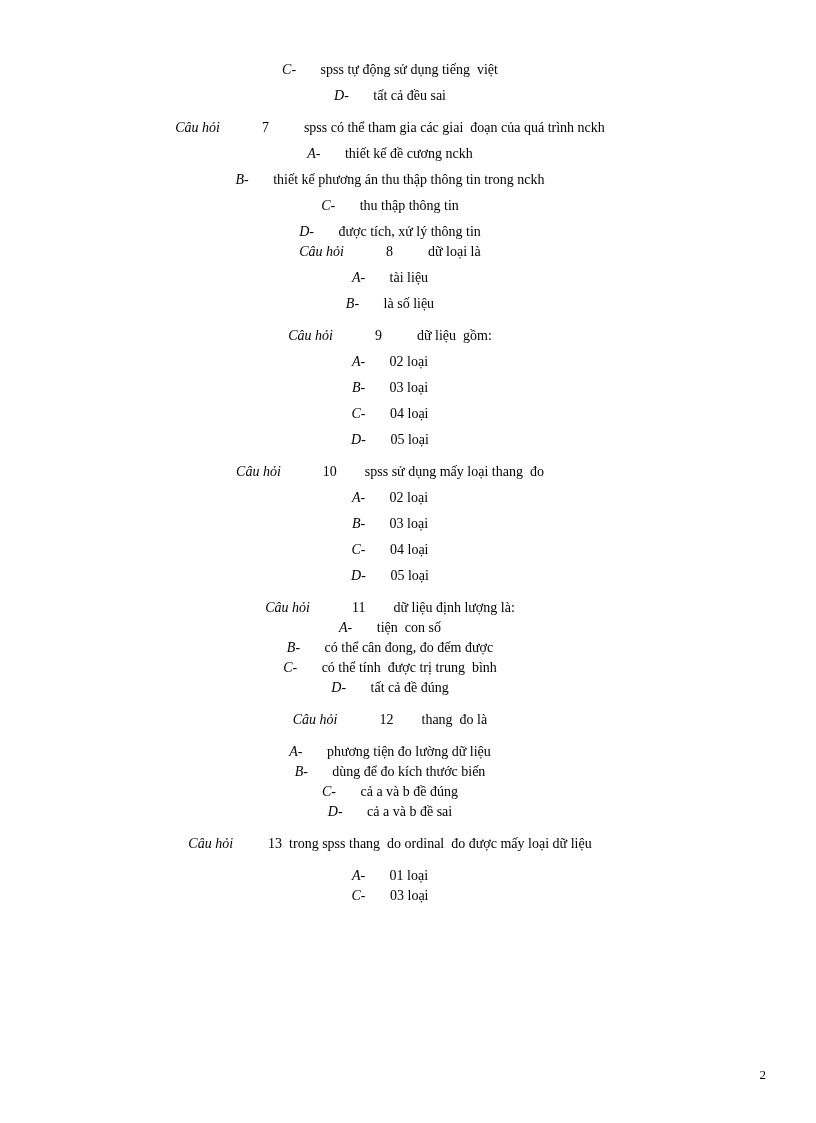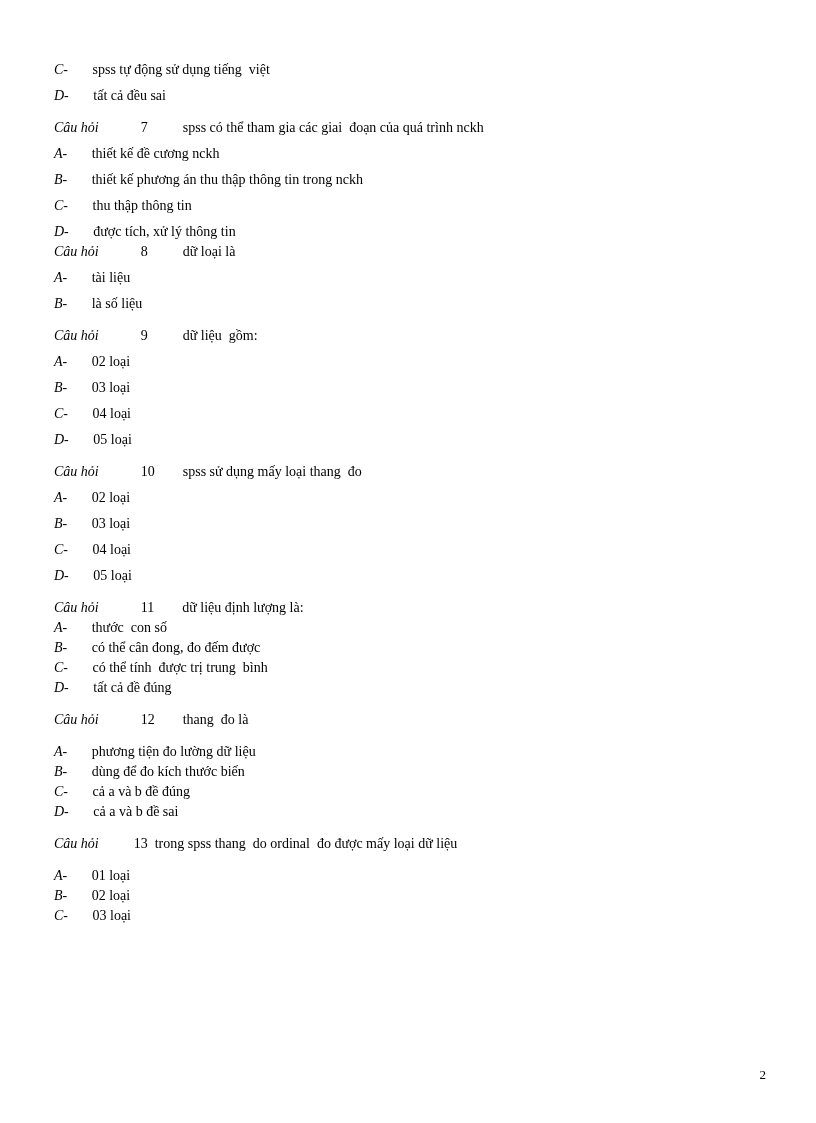--- a/index.html
+++ b/index.html
@@ -7,20 +7,21 @@
     font-size: 14px;
     margin: 0;
     padding: 0;
     background: white;
     width: 816px;
     height: 1123px;
     position: relative;
   }
   .page {
     padding: 62px 90px 40px 54px;
+    text-align: center;
   }
   .line {
     margin-bottom: 10px;
     white-space: pre;
   }
   .question-line {
     margin-bottom: 10px;
     white-space: pre;
   }
   .italic {
@@ -63,31 +64,30 @@
   <div class="line"><span class="italic">C-</span><span>       </span><span>04 loại</span></div>
   <div class="line"><span class="italic">D-</span><span>       </span><span>05 loại</span></div>
 
   <div class="question-line gap"><span class="italic">Câu hỏi</span><span>            </span><span>10</span><span>        </span><span>spss sử dụng mấy loại thang  đo</span></div>
   <div class="line"><span class="italic">A-</span><span>       </span><span>02 loại</span></div>
   <div class="line"><span class="italic">B-</span><span>       </span><span>03 loại</span></div>
   <div class="line"><span class="italic">C-</span><span>       </span><span>04 loại</span></div>
   <div class="line"><span class="italic">D-</span><span>       </span><span>05 loại</span></div>
 
   <div class="question-line gap tight"><span class="italic">Câu hỏi</span><span>            </span><span>11</span><span>        </span><span>dữ liệu định lượng là:</span></div>
-  <div class="line tight"><span class="italic">A-</span><span>       </span><span>thước  con số</span></div>
+  <div class="line tight"><span class="italic">A-</span><span>       </span><span>tiện  con số</span></div>
   <div class="line tight"><span class="italic">B-</span><span>       </span><span>có thể cân đong, đo đếm được</span></div>
   <div class="line tight"><span class="italic">C-</span><span>       </span><span>có thể tính  được trị trung  bình</span></div>
   <div class="line tight"><span class="italic">D-</span><span>       </span><span>tất cả đề đúng</span></div>
 
   <div class="question-line gap"><span class="italic">Câu hỏi</span><span>            </span><span>12</span><span>        </span><span>thang  đo là</span></div>
   <div class="line tight gap"><span class="italic">A-</span><span>       </span><span>phương tiện đo lường dữ liệu</span></div>
   <div class="line tight"><span class="italic">B-</span><span>       </span><span>dùng để đo kích thước biến</span></div>
   <div class="line tight"><span class="italic">C-</span><span>       </span><span>cả a và b đề đúng</span></div>
   <div class="line tight"><span class="italic">D-</span><span>       </span><span>cả a và b đề sai</span></div>
 
   <div class="question-line gap"><span class="italic">Câu hỏi</span><span>          </span><span>13</span><span>  </span><span>trong spss thang  do ordinal  đo được mấy loại dữ liệu</span></div>
   <div class="line tight gap"><span class="italic">A-</span><span>       </span><span>01 loại</span></div>
-  <div class="line tight"><span class="italic">B-</span><span>       </span><span>02 loại</span></div>
   <div class="line tight"><span class="italic">C-</span><span>       </span><span>03 loại</span></div>
 
 </div>
 
 <div class="page-number">2</div>
 
 </body></html>

